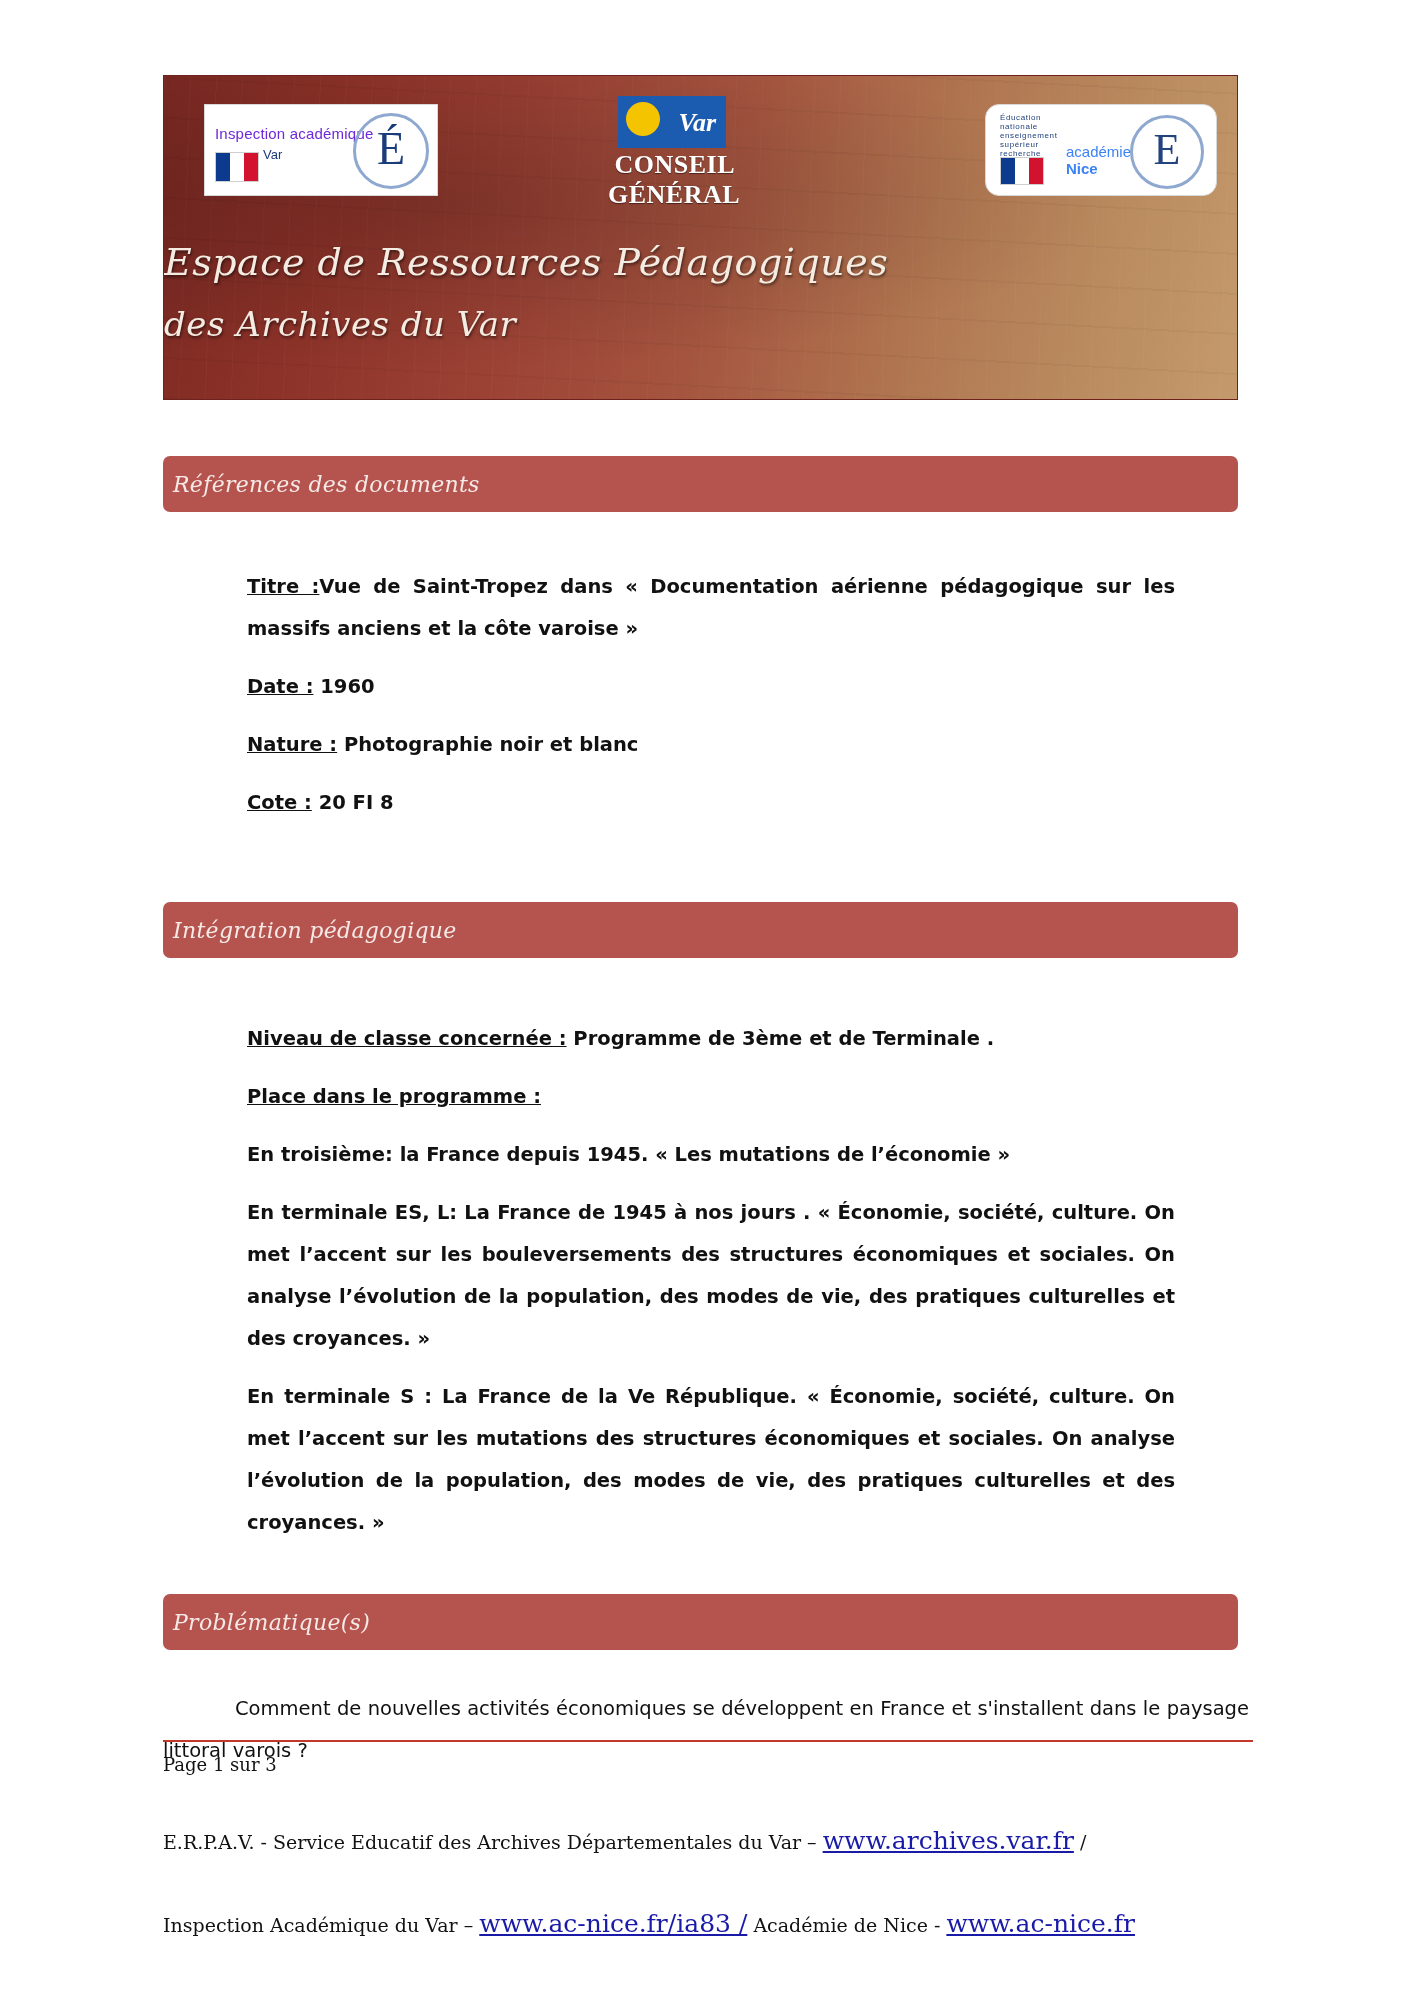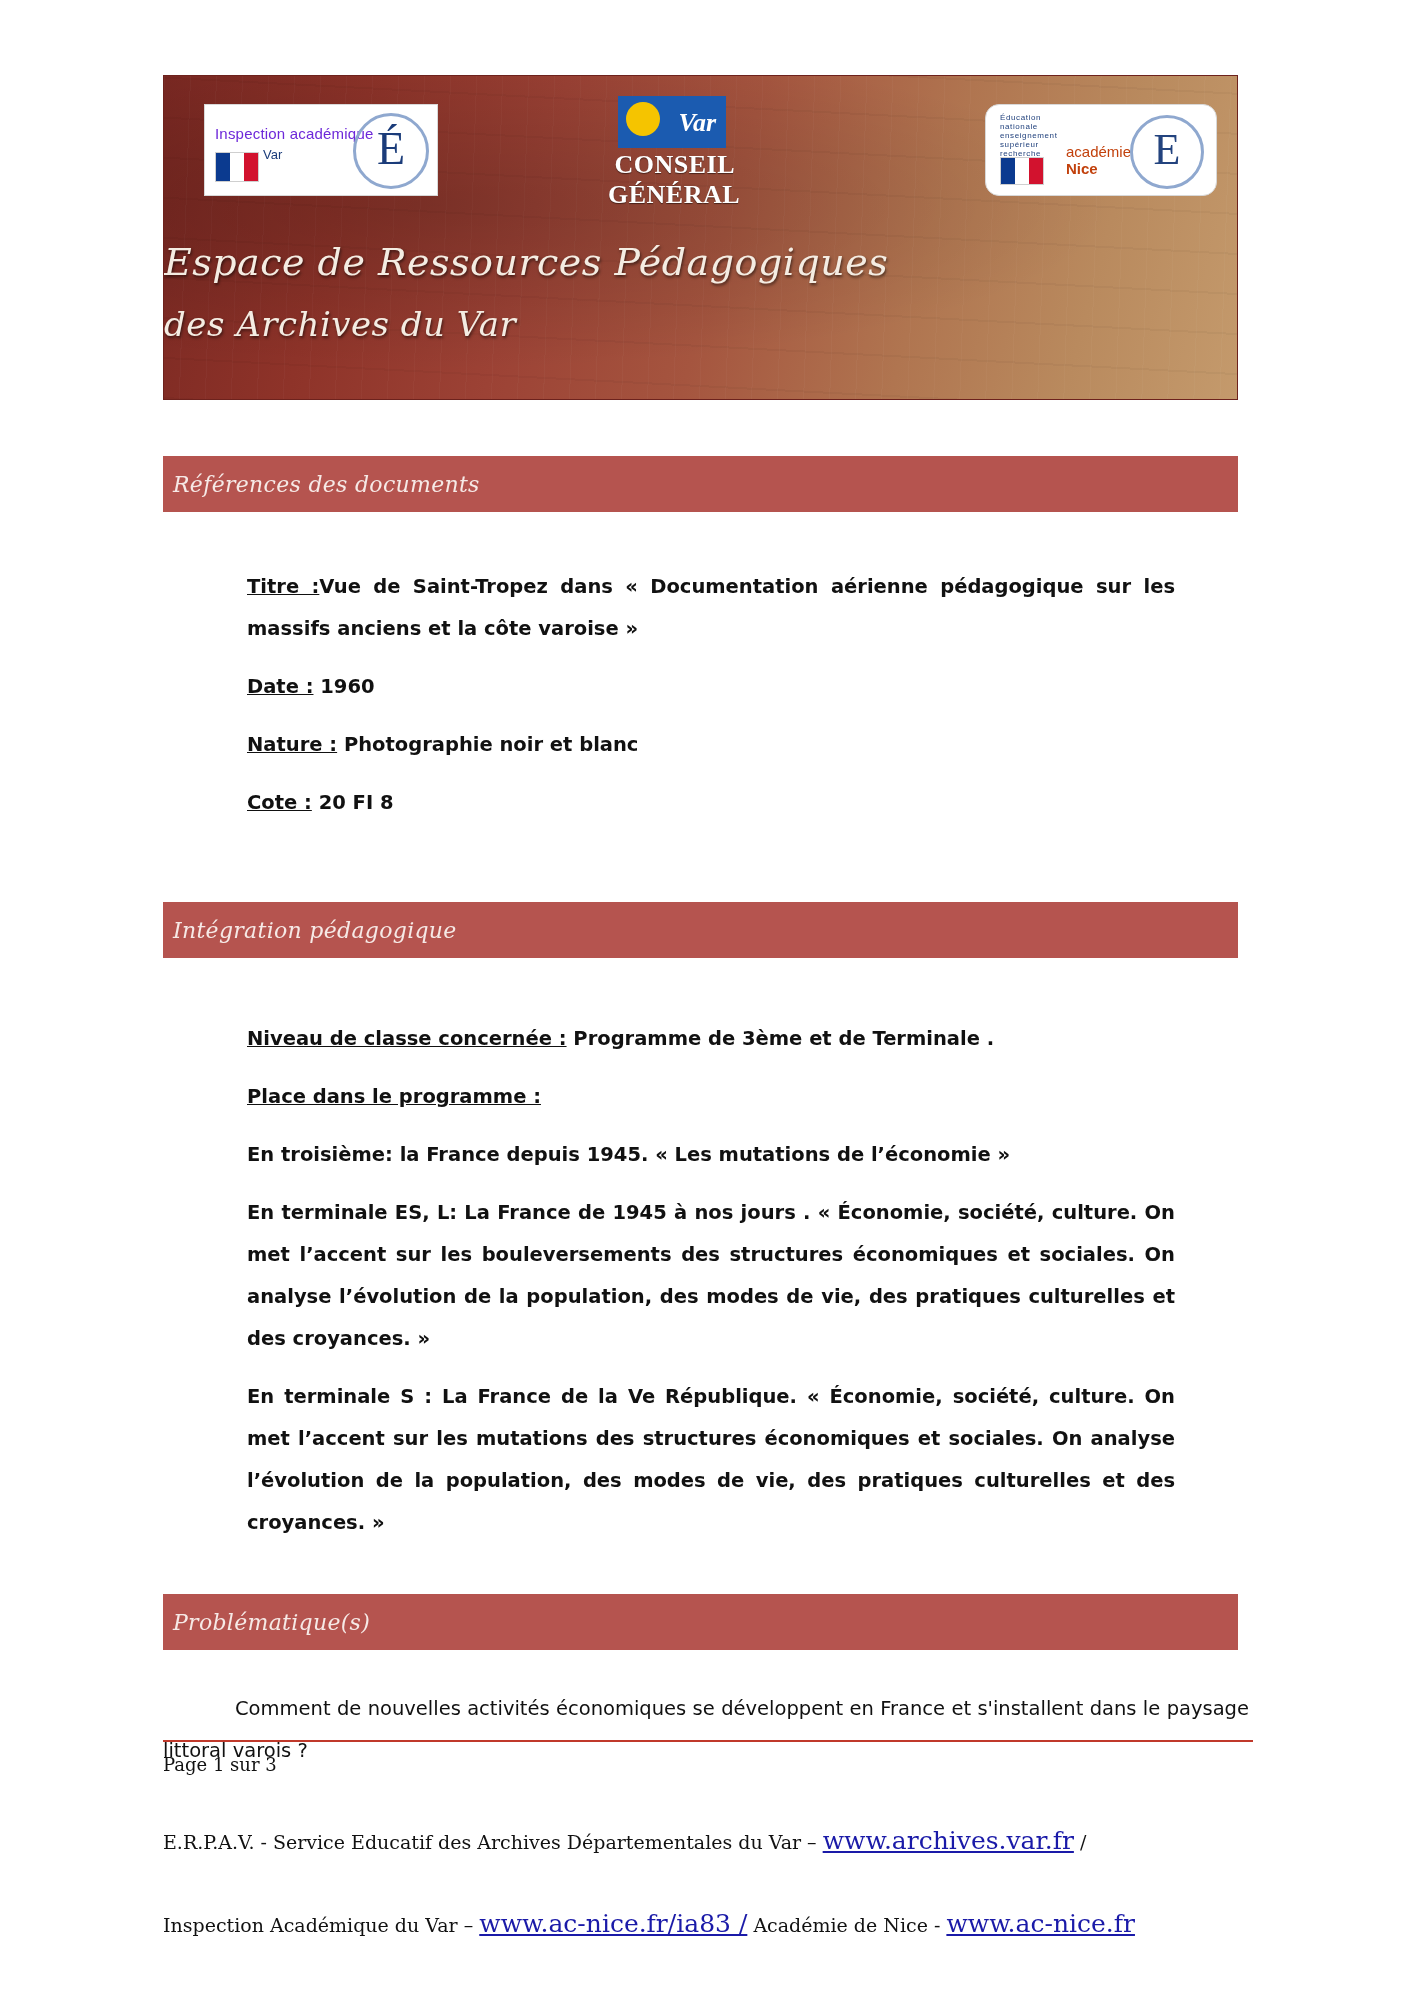--- a/index.html
+++ b/index.html
@@ -157,21 +157,21 @@
     left: 14px; top: 52px;
     width: 42px; height: 26px;
     background: linear-gradient(to right, #0b3a8f 0 33.33%, #ffffff 33.33% 66.66%, #d2122e 66.66% 100%);
     border: 1px solid #cfcfcf;
   }
   .logo-nice .acad {
     position: absolute;
     left: 80px; top: 38px;
     font-family: "Liberation Sans", sans-serif;
     font-size: 15px;
-    color: #c2410c;
+    color: #3b82f6;
   }
   .logo-nice .acad b { display:block; font-weight:bold; }
   .logo-nice .bigE2 {
     position: absolute;
     right: 12px; top: 10px;
     width: 68px; height: 68px;
     border-radius: 50%;
     border: 3px solid #8fa8cf;
     color: #23437e;
     font-family: "Liberation Serif", serif;
@@ -197,20 +197,21 @@
 
   
   .section-bar {
     background: #b5544f;
     height: 56px;
     width: 1075px;
     box-sizing: border-box;
     display: flex;
     align-items: center;
     padding-left: 10px;
+    border-radius: 7px;
   }
   .section-bar .label {
     color: #f6e9e6;
     font-family: "DejaVu Serif", serif;
     font-style: italic;
     font-size: 22px;
     letter-spacing: 0.3px;
   }
 
   

